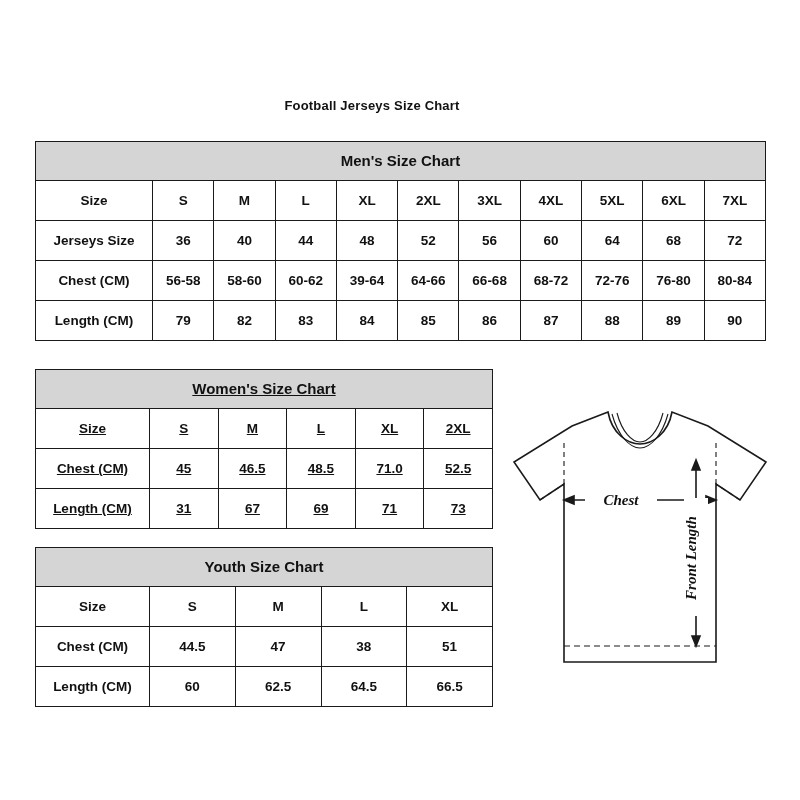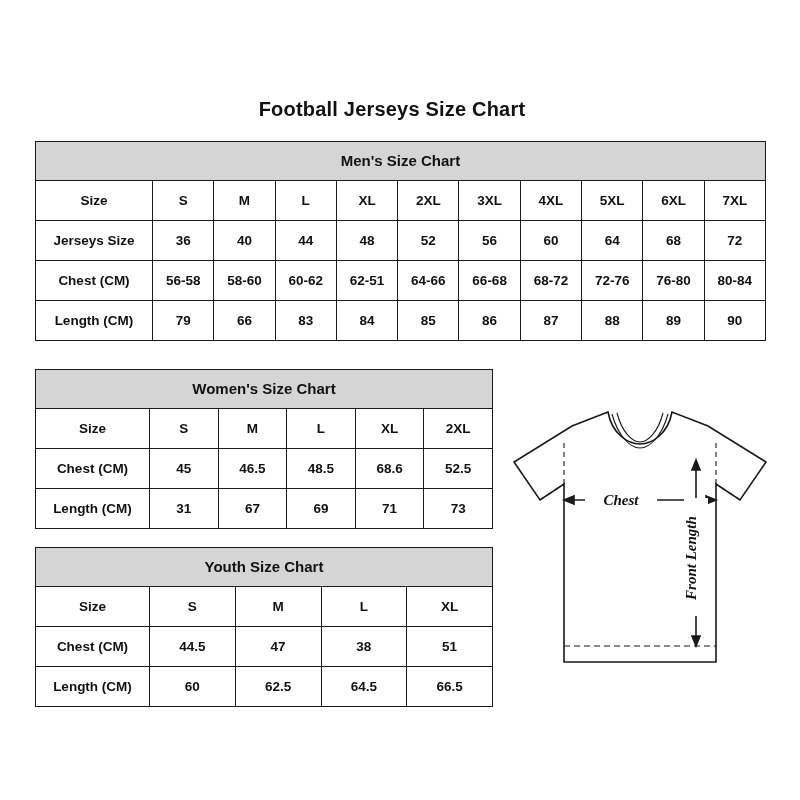--- a/index.html
+++ b/index.html
@@ -14,24 +14,23 @@
     color: #111111;
     position: relative;
     overflow: hidden;
   }
   #page-title {
     position: absolute;
     left: 0;
     top: 98px;
     width: 744px;
     text-align: center;
-    font-size: 20px;
+    font-size: 13px;
     font-weight: bold;
     letter-spacing: 0.2px;
-    margin-left: 20px;
   }
 
   table.size-table {
     border-collapse: collapse;
     table-layout: fixed;
     background: #ffffff;
   }
   table.size-table th,
   table.size-table td {
     border: 1px solid #1a1a1a;
@@ -70,21 +69,21 @@
   #mens-table col.first { width: 117px; }
   #mens-table col.rest  { width: 61.3px; }
 
   
   #womens-wrap {
     position: absolute;
     left: 35px;
     top: 369px;
     width: 457px;
   }
-  #womens-table { width: 457px; }
+  #womens-table { width: 457px; text-decoration: underline; }
   #womens-table col.first { width: 114px; }
   #womens-table col.rest  { width: 68.6px; }
 
   
   #youth-wrap {
     position: absolute;
     left: 35px;
     top: 547px;
     width: 457px;
   }
@@ -155,32 +154,32 @@
         <td>60</td>
         <td>64</td>
         <td>68</td>
         <td>72</td>
       </tr>
       <tr>
         <th class="label">Chest (CM)</th>
         <td>56-58</td>
         <td>58-60</td>
         <td>60-62</td>
-        <td>62-51</td>
+        <td>39-64</td>
         <td>64-66</td>
         <td>66-68</td>
         <td>68-72</td>
         <td>72-76</td>
         <td>76-80</td>
         <td>80-84</td>
       </tr>
       <tr>
         <th class="label">Length (CM)</th>
         <td>79</td>
-        <td>66</td>
+        <td>82</td>
         <td>83</td>
         <td>84</td>
         <td>85</td>
         <td>86</td>
         <td>87</td>
         <td>88</td>
         <td>89</td>
         <td>90</td>
       </tr>
     </tbody>
@@ -205,21 +204,21 @@
         <td>M</td>
         <td>L</td>
         <td>XL</td>
         <td>2XL</td>
       </tr>
       <tr>
         <th class="label">Chest (CM)</th>
         <td>45</td>
         <td>46.5</td>
         <td>48.5</td>
-        <td>68.6</td>
+        <td>71.0</td>
         <td>52.5</td>
       </tr>
       <tr>
         <th class="label">Length (CM)</th>
         <td>31</td>
         <td>67</td>
         <td>69</td>
         <td>71</td>
         <td>73</td>
       </tr>

